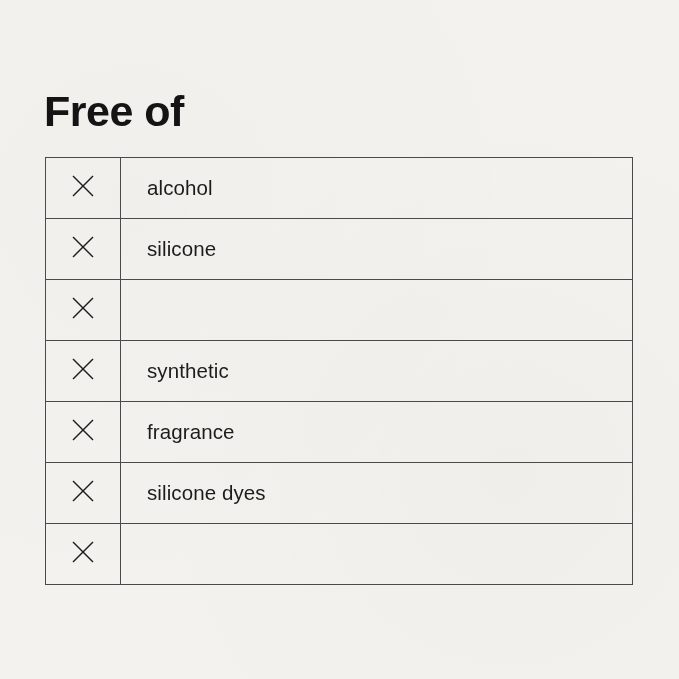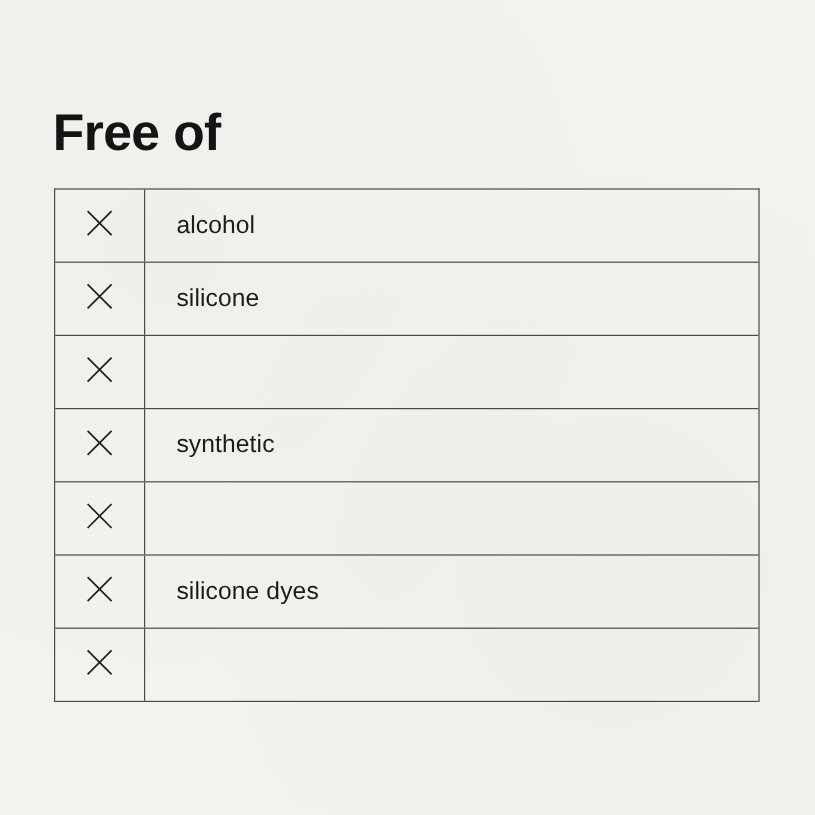--- a/index.html
+++ b/index.html
@@ -133,20 +133,21 @@
 
     <div class="row">
       <div class="cell-mark">
         <span class="x-icon">
           <svg width="26" height="26" viewBox="0 0 26 26" aria-hidden="true">
             <line x1="3" y1="3" x2="23" y2="23" stroke="#1c1c1c" stroke-width="1.4"></line>
             <line x1="23" y1="3" x2="3" y2="23" stroke="#1c1c1c" stroke-width="1.4"></line>
           </svg>
         </span>
       </div>
+      <div class="cell-label">fragrance</div>
     </div>
 
     <div class="row">
       <div class="cell-mark">
         <span class="x-icon">
           <svg width="26" height="26" viewBox="0 0 26 26" aria-hidden="true">
             <line x1="3" y1="3" x2="23" y2="23" stroke="#1c1c1c" stroke-width="1.4"></line>
             <line x1="23" y1="3" x2="3" y2="23" stroke="#1c1c1c" stroke-width="1.4"></line>
           </svg>
         </span>

